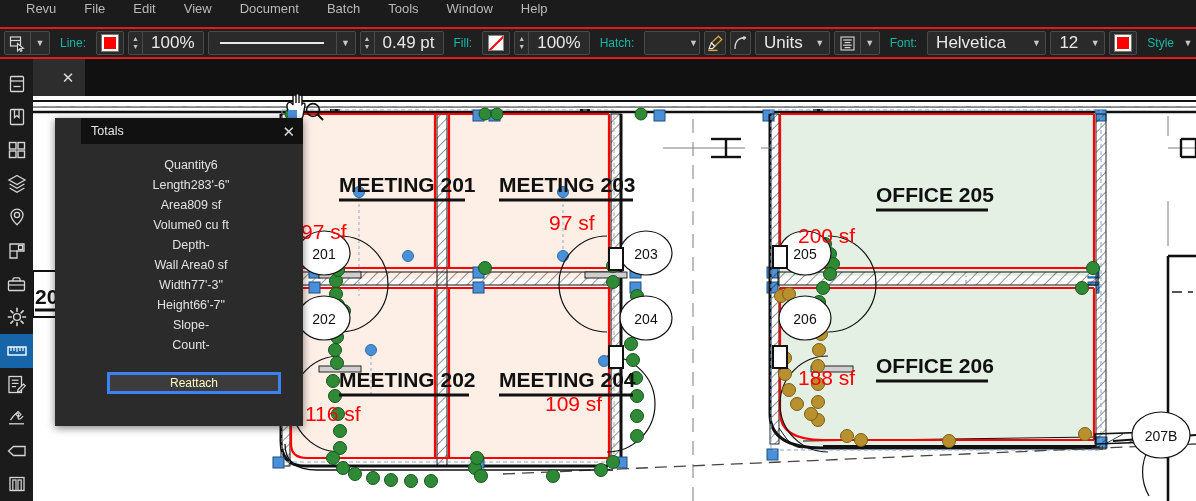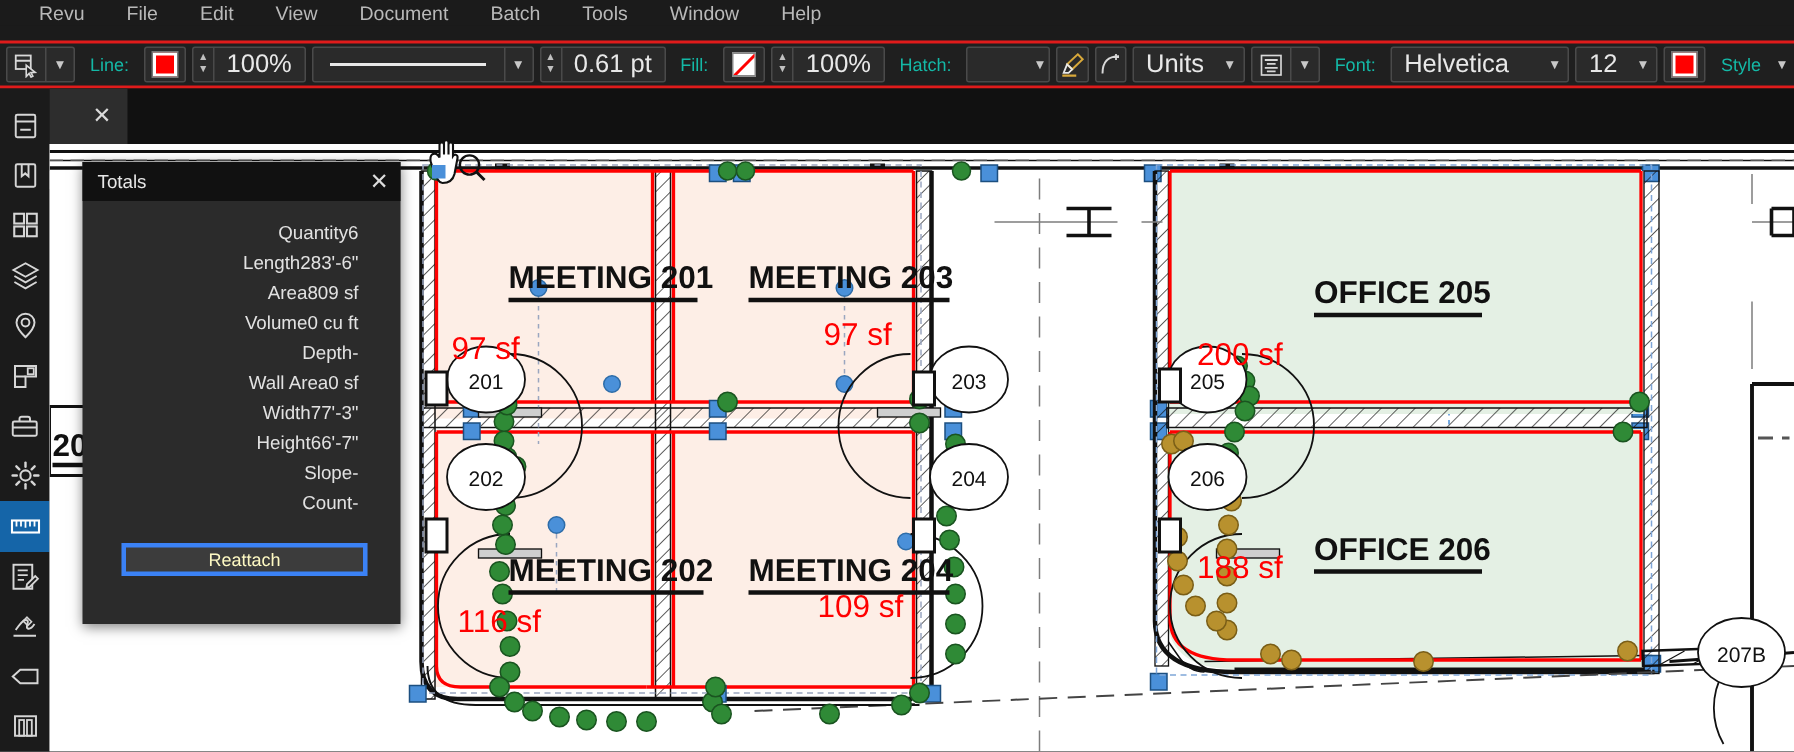--- a/index.html
+++ b/index.html
@@ -122,35 +122,36 @@
   .canvas {
     position: absolute; left: 33px; top: 96px;
     width: 1163px; height: 405px;
     background: #ffffff;
     overflow: hidden;
   }
   .canvas svg { display: block; }
 
   
   .totals {
-    position: absolute; left: 55px; top: 108px;
-    width: 212px; height: 308px;
+    position: absolute; left: 55px; top: 118px;
+    width: 248px; height: 308px;
     background: #2b2b2b;
     box-shadow: 0 2px 8px rgba(0,0,0,.5);
+    padding-left: 26px;
   }
   .totals-hd {
     height: 26px; background: #111111;
     display: flex; align-items: center; justify-content: space-between;
     padding: 0 8px 0 10px;
   }
   .totals-hd .t { color: #e7e7e7; font-size: 12.5px; }
   .totals-hd .x { color: #dcdcdc; font-size: 15px; line-height: 1; }
   .totals-body { padding: 14px 28px 0 26px; }
   .trow {
-    display: flex; justify-content: flex-end; align-items: baseline;
+    display: flex; justify-content: center; align-items: baseline;
     height: 20px;
   }
   .trow .k { color: #e2e2e2; font-size: 12.5px; }
   .trow .v { color: #e2e2e2; font-size: 12.5px; }
   .reattach {
     margin: 14px 22px 0 26px;
     height: 22px; background: #3c3c3c; border: 3px solid #3b82f6;
     color: #fef9c3; font-size: 12px;
     display: flex; align-items: center; justify-content: center;
   }
@@ -211,21 +212,21 @@
           <i></i>
         </div>
       <div class="caret">▼</div>
     </div>
 
     <div class="tb-group">
       <div class="spin">
           <span>▲</span>
           <span>▼</span>
         </div>
-      <div class="tb-value">0.61 pt</div>
+      <div class="tb-value">0.49 pt</div>
     </div>
 
     <div class="tb-plain">
       <span class="tb-label">Fill:</span>
     </div>
     <div class="tb-group">
       <div class="tb-btn">
         <div class="swatch-none"></div>
       </div>
     </div>

